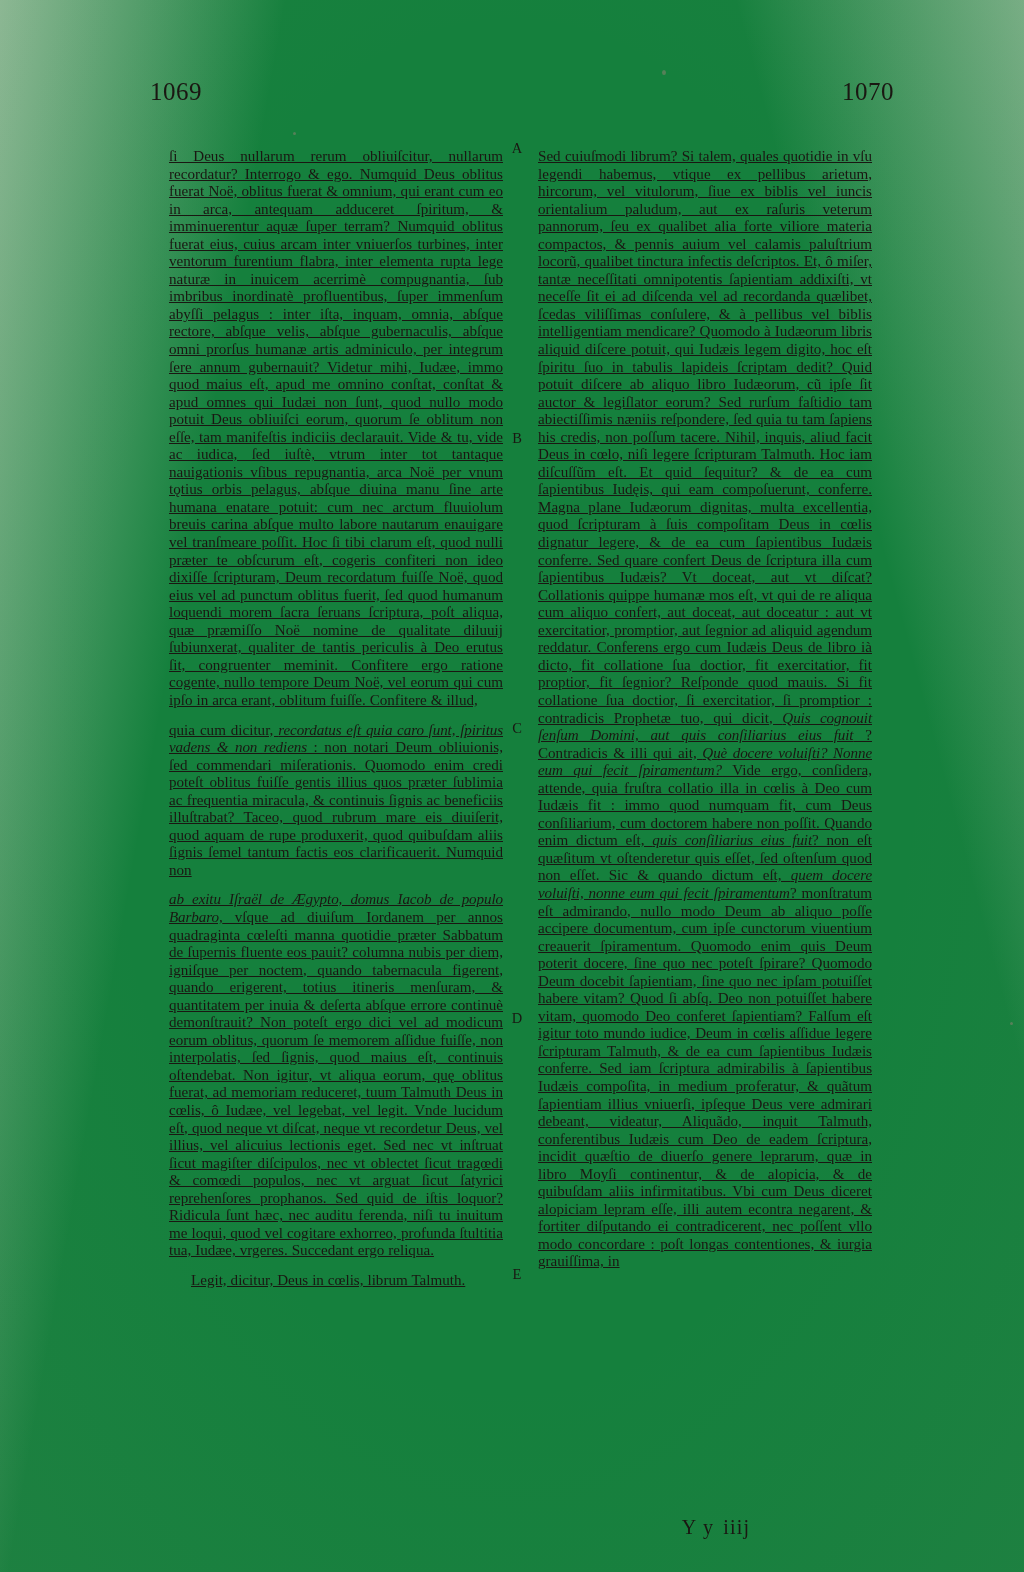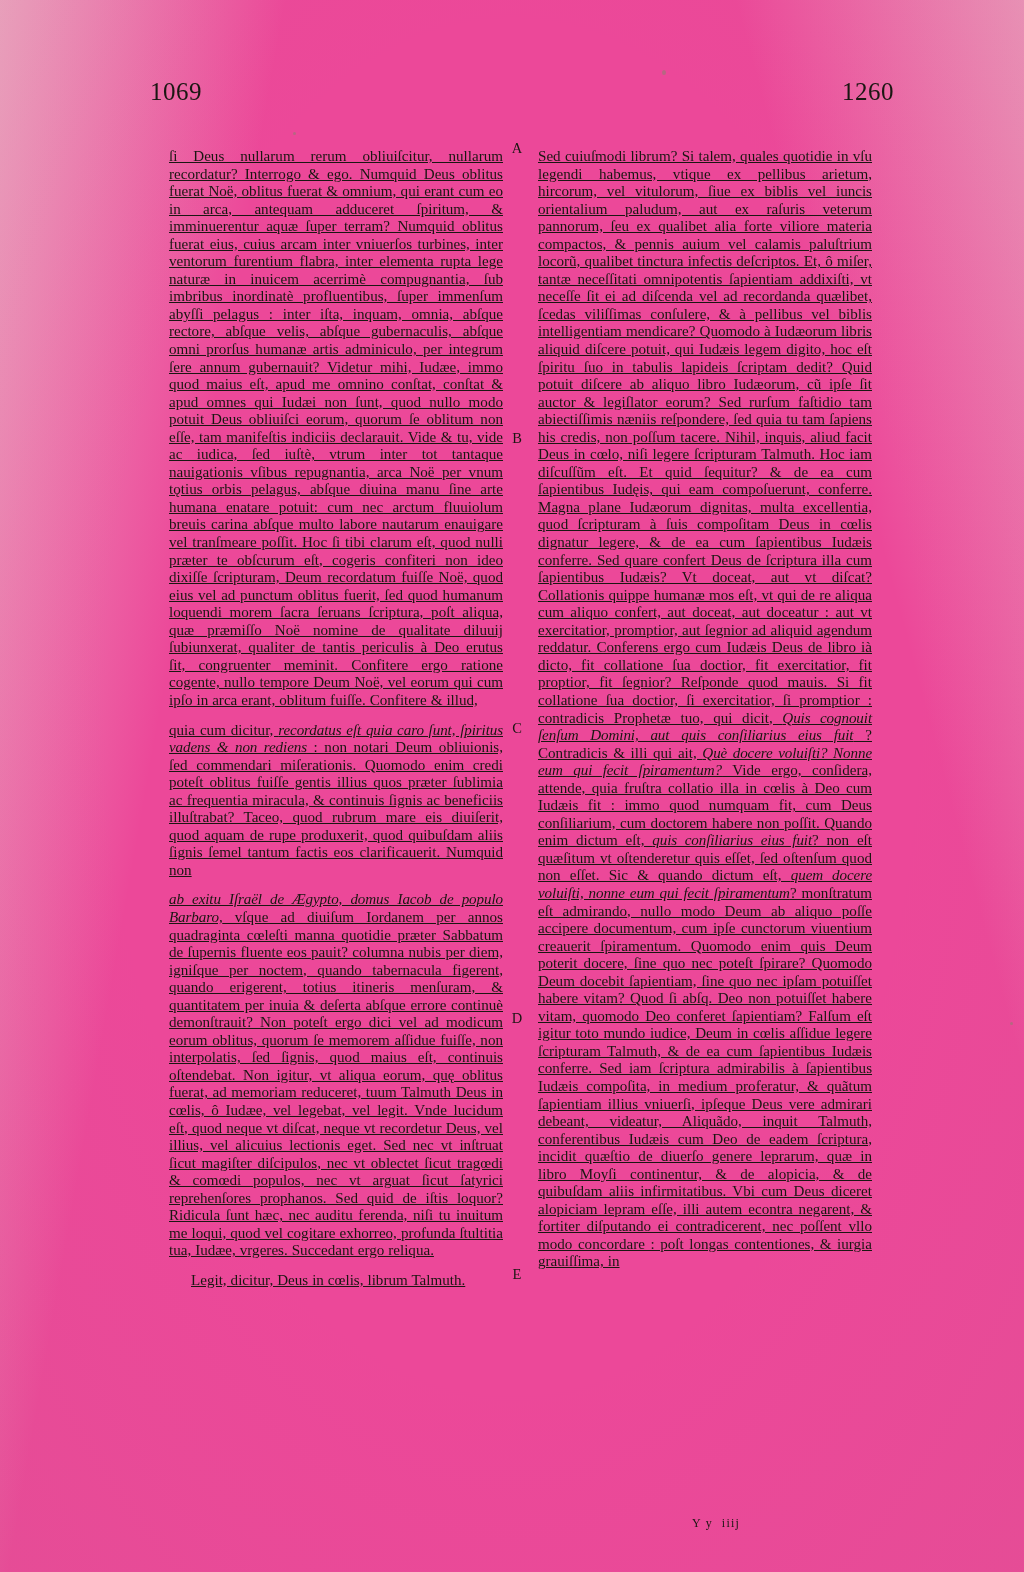--- a/index.html
+++ b/index.html
@@ -6,21 +6,21 @@
   html, body {
     margin: 0;
     padding: 0;
     background: #ffffff;
   }
   #page {
     position: relative;
     width: 1024px;
     height: 1572px;
     margin: 0 auto;
-    background: #ec4899;
+    background: #15803d;
     overflow: hidden;
     font-family: "Liberation Serif", "DejaVu Serif", serif;
     color: #1a1712;
   }
   
   #paper-texture {
     position: absolute;
     inset: 0;
     background:
       radial-gradient(ellipse at 50% 45%, rgba(255,255,255,0) 55%, rgba(142,132,112,0.07) 100%),
@@ -97,21 +97,21 @@
     text-align: center;
   }
 
   
   #signature {
     position: absolute;
     left: 537px;
     top: 1516px;
     width: 358px;
     text-align: center;
-    font-size: 12px;
+    font-size: 20px;
     letter-spacing: 1.2px;
   }
   #signature .sig-sep { display: inline-block; width: 9px; }
 
   
   .speck {
     position: absolute;
     background: #8a8270;
     border-radius: 50%;
     opacity: 0.55;
@@ -120,21 +120,21 @@
 </style>
 </head>
 <body>
 
 <div id="page">
 
   <div id="paper-texture"></div>
 
   <div id="running-head">
     <span class="folio">1069</span>
-    <span class="folio">1260</span>
+    <span class="folio">1070</span>
   </div>
 
   <div class="speck" style="left:662px;top:70px;width:4px;height:5px;"></div>
   <div class="speck" style="left:293px;top:132px;width:3px;height:3px;"></div>
   <div class="speck" style="left:1010px;top:1022px;width:3px;height:3px;"></div>
 
   <div id="columns">
 
     <div class="margin-letter" style="left:508px;top:4px;">A</div>
     <div class="margin-letter" style="left:508px;top:294px;">B</div>

